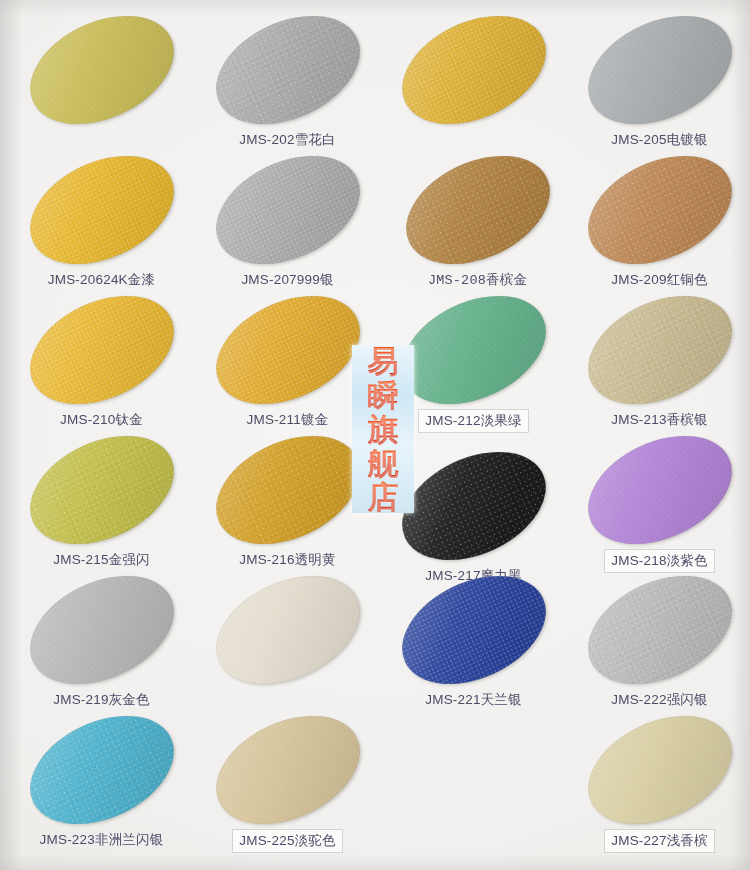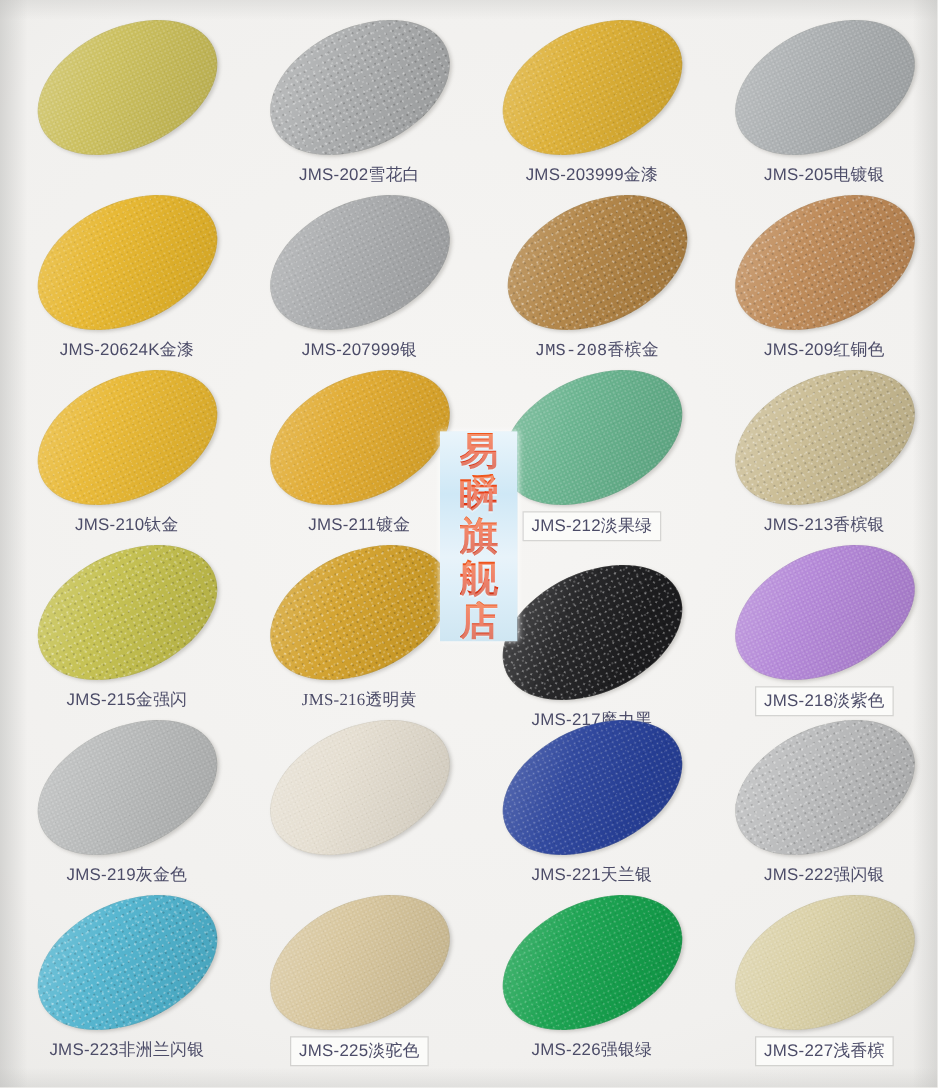--- a/index.html
+++ b/index.html
@@ -140,21 +140,20 @@
       </div>
       <div class="label"><span class="txt">JMS-202雪花白</span></div>
     </div>
     <div class="cell" style="left: 380px; top: 18px;">
       <div class="swatch-wrap">
         <div class="swatch " title="JMS-203999金漆" style="background: rgb(220, 174, 49);">
           <span class="flake"></span>
           <span class="sheen"></span>
         </div>
       </div>
-      <div class="label"><span class="txt">JMS-203999金漆</span></div>
     </div>
     <div class="cell" style="left: 566px; top: 18px;">
       <div class="swatch-wrap">
         <div class="swatch fine" title="JMS-205电镀银" style="background: rgb(168, 172, 174);">
           <span class="flake"></span>
           <span class="sheen"></span>
         </div>
       </div>
       <div class="label"><span class="txt">JMS-205电镀银</span></div>
     </div>
@@ -232,21 +231,21 @@
     </div>
     <div class="cell" style="left: 8px; top: 438px;">
       <div class="swatch-wrap">
         <div class="swatch coarse" title="JMS-215金强闪" style="background: rgb(195, 191, 76);">
           <span class="flake"></span>
           <span class="sheen"></span>
         </div>
       </div>
       <div class="label"><span class="txt">JMS-215金强闪</span></div>
     </div>
-    <div class="cell" style="left: 194px; top: 438px; font-family: Liberation Serif, serif;">
+    <div class="cell" style="left: 194px; top: 438px;">
       <div class="swatch-wrap">
         <div class="swatch coarse" title="JMS-216透明黄" style="background: rgb(210, 160, 41);">
           <span class="flake"></span>
           <span class="sheen"></span>
         </div>
       </div>
       <div class="label"><span class="txt">JMS-216透明黄</span></div>
     </div>
     <div class="cell" style="left: 380px; top: 454px;">
       <div class="swatch-wrap">
@@ -311,29 +310,20 @@
       <div class="label"><span class="txt">JMS-223非洲兰闪银</span></div>
     </div>
     <div class="cell" style="left: 194px; top: 718px;">
       <div class="swatch-wrap">
         <div class="swatch fine" title="JMS-225淡驼色" style="background: rgb(214, 196, 154);">
           <span class="flake"></span>
           <span class="sheen"></span>
         </div>
       </div>
       <div class="label patch"><span class="txt">JMS-225淡驼色</span></div>
-    </div>
-    <div class="cell" style="left: 380px; top: 718px;">
-      <div class="swatch-wrap">
-        <div class="swatch " title="JMS-226强银绿" style="background: rgb(19, 160, 75);">
-          <span class="flake"></span>
-          <span class="sheen"></span>
-        </div>
-      </div>
-      <div class="label"><span class="txt">JMS-226强银绿</span></div>
     </div>
     <div class="cell" style="left: 566px; top: 718px;">
       <div class="swatch-wrap">
         <div class="swatch fine" title="JMS-227浅香槟" style="background: rgb(217, 207, 164);">
           <span class="flake"></span>
           <span class="sheen"></span>
         </div>
       </div>
       <div class="label patch"><span class="txt">JMS-227浅香槟</span></div>
     </div>

